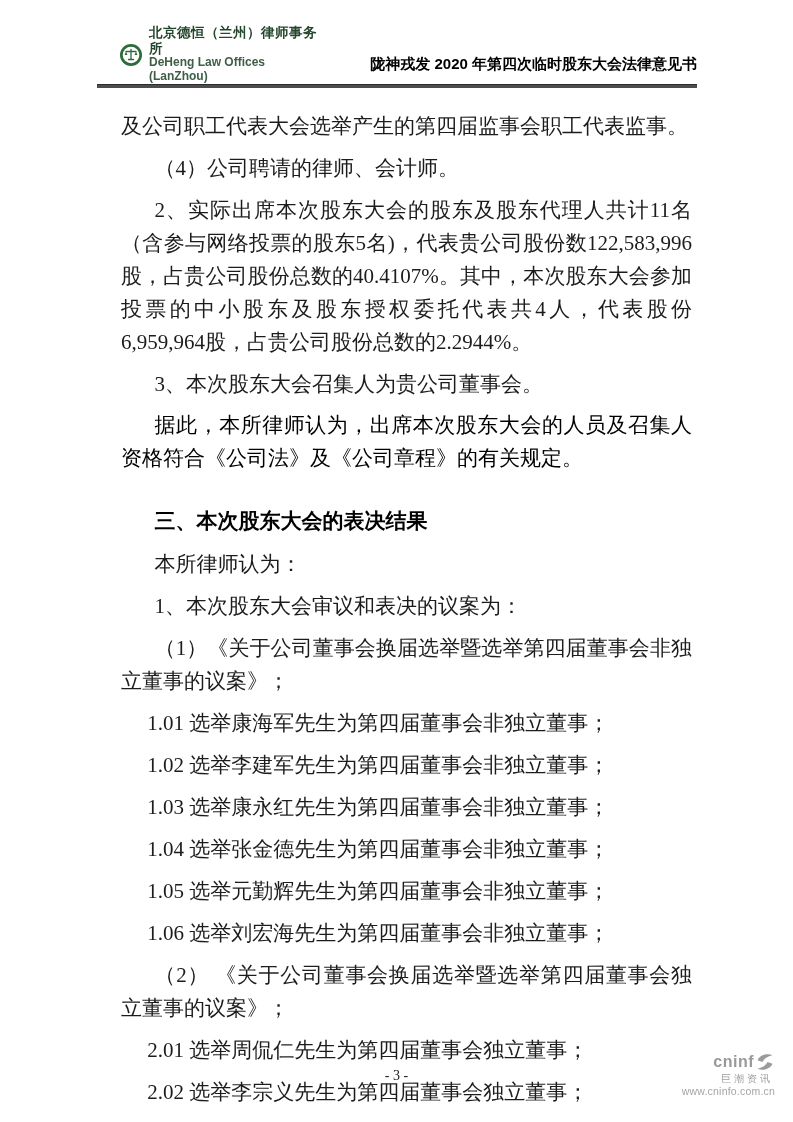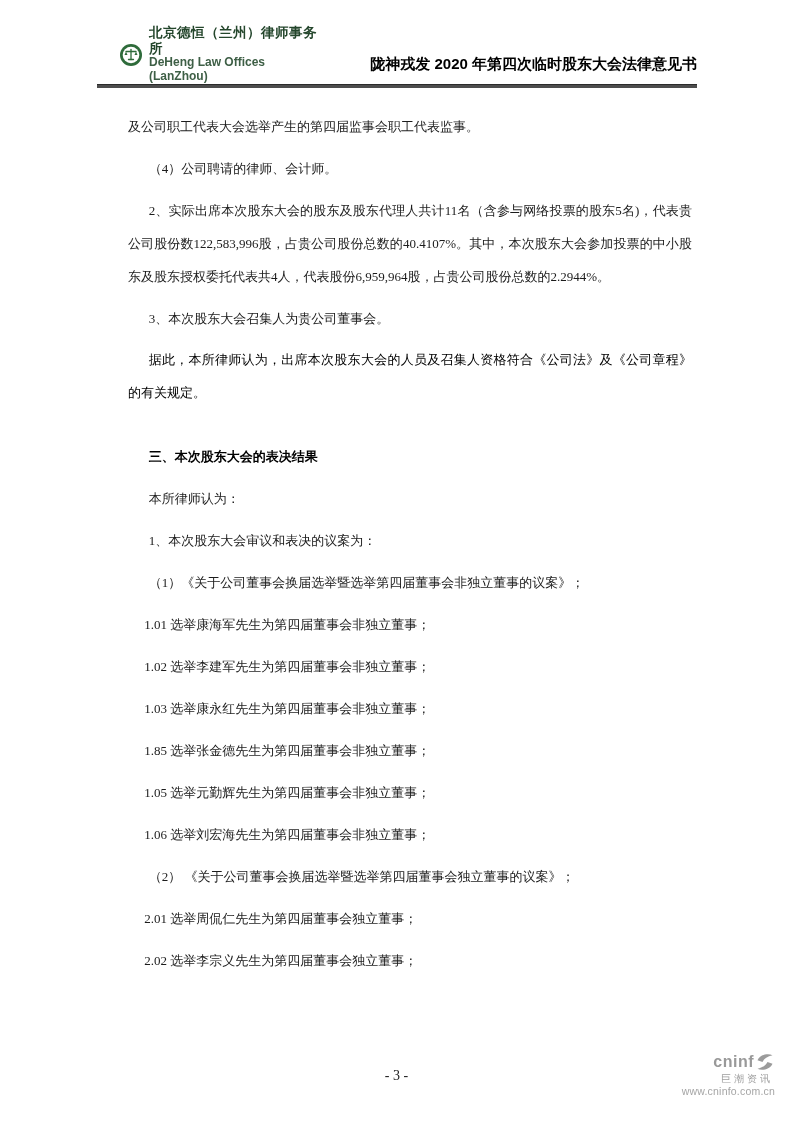--- a/index.html
+++ b/index.html
@@ -65,35 +65,35 @@
   }
 
   
   .content {
     position: absolute;
     left: 121px;
     width: 571px;
     top: 110px;
   }
   .content p, .content h3 {
-    margin: 0 0 9px 7px;
-    font-size: 13px;
+    margin: 0 0 9px 0;
+    font-size: 21px;
     line-height: 33px;
     text-align: justify;
     font-weight: 400;
   }
   .indent   { text-indent: 1.6em; }
   .item     { text-indent: 1.25em; }
   .bold {
     font-family: Liberation Mono, monospace;
     font-weight: 700;
     color: #000;
   }
   .content h3.heading {
-    font-family: Liberation Sans, sans-serif;
+    font-family: Liberation Mono, monospace;
     font-weight: 700;
     color: #000;
     margin-top: 30px;
   }
 
   
   .page-number {
     position: absolute;
     left: 0; right: 0;
     top: 1068px;
@@ -167,21 +167,21 @@
     <p class="body indent">2、实际出席本次股东大会的股东及股东代理人共计11名（含参与网络投票的股东5名)，代表贵公司股份数122,583,996股，占贵公司股份总数的40.4107%。其中，本次股东大会参加投票的中小股东及股东授权委托代表共4人，代表股份6,959,964股，占贵公司股份总数的2.2944%。</p>
     <p class="body indent">3、本次股东大会召集人为贵公司董事会。</p>
     <p class="body bold indent">据此，本所律师认为，出席本次股东大会的人员及召集人资格符合《公司法》及《公司章程》的有关规定。</p>
     <h3 class="heading indent">三、本次股东大会的表决结果</h3>
     <p class="body indent">本所律师认为：</p>
     <p class="body indent">1、本次股东大会审议和表决的议案为：</p>
     <p class="body indent">（1）《关于公司董事会换届选举暨选举第四届董事会非独立董事的议案》；</p>
     <p class="body item">1.01 选举康海军先生为第四届董事会非独立董事；</p>
     <p class="body item">1.02 选举李建军先生为第四届董事会非独立董事；</p>
     <p class="body item">1.03 选举康永红先生为第四届董事会非独立董事；</p>
-    <p class="body item">1.85 选举张金德先生为第四届董事会非独立董事；</p>
+    <p class="body item">1.04 选举张金德先生为第四届董事会非独立董事；</p>
     <p class="body item">1.05 选举元勤辉先生为第四届董事会非独立董事；</p>
     <p class="body item">1.06 选举刘宏海先生为第四届董事会非独立董事；</p>
     <p class="body indent">（2） 《关于公司董事会换届选举暨选举第四届董事会独立董事的议案》；</p>
     <p class="body item">2.01 选举周侃仁先生为第四届董事会独立董事；</p>
     <p class="body item">2.02 选举李宗义先生为第四届董事会独立董事；</p>
   </div>
 
   <div class="page-number">- 3 -</div>
 
   <div class="cninfo">

